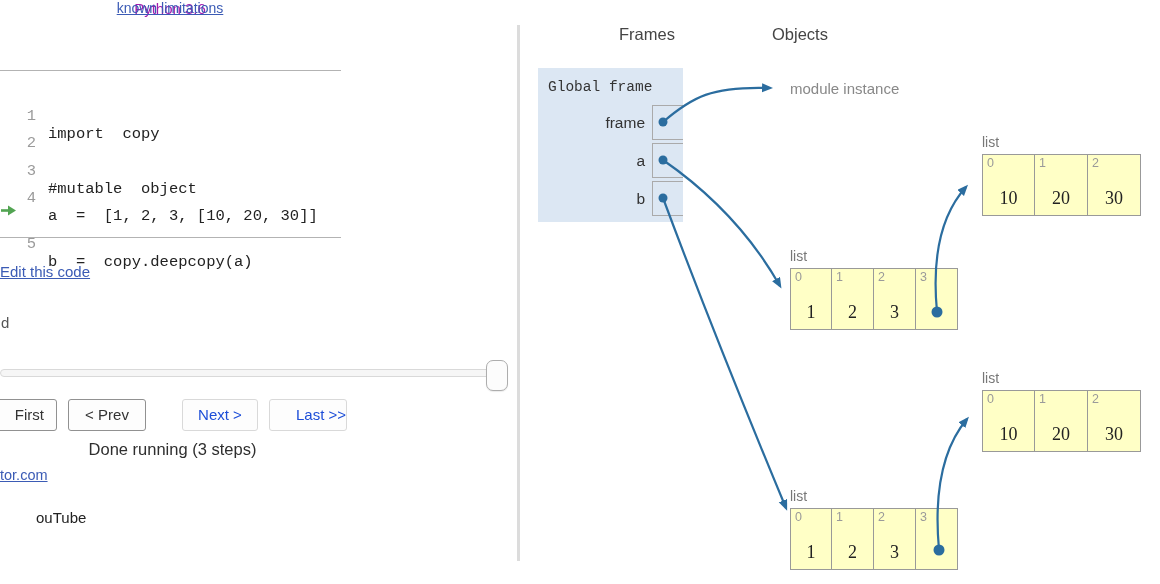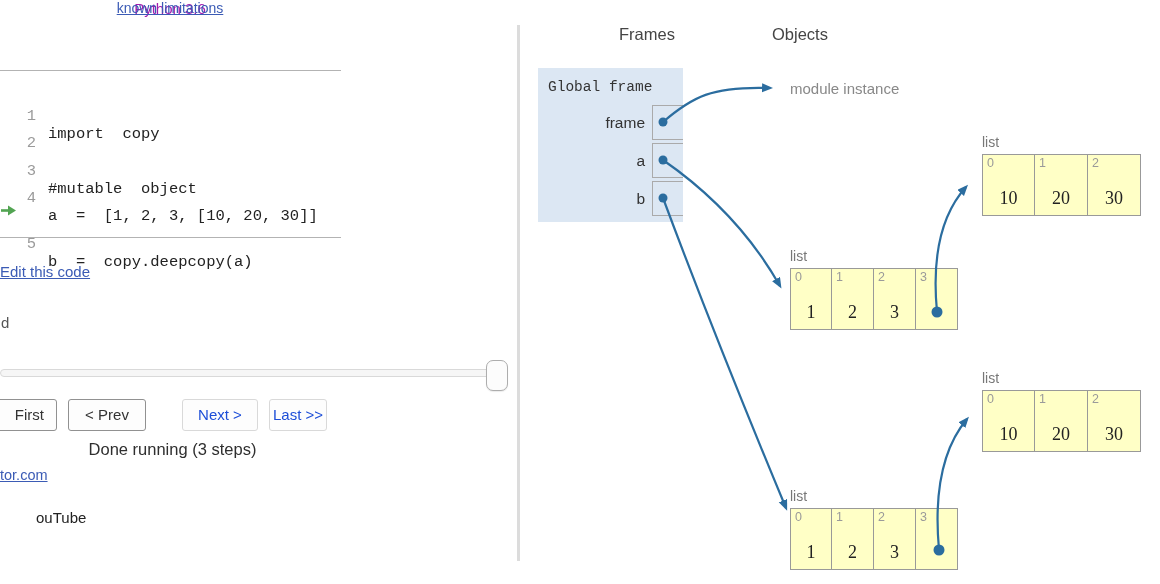--- a/index.html
+++ b/index.html
@@ -30,21 +30,21 @@
                   border:1px solid #d9d9d9; border-radius:4px; }
   .slider-thumb { left:486px; top:360px; width:22px; height:31px; background:#fcfcfc;
                   border:1px solid #adadad; border-radius:7px; box-shadow:0 1px 1px rgba(0,0,0,.08); }
 
   .btn { position:absolute; top:399px; height:32px; background:#fdfdfd; border:1px solid #919191;
          border-radius:3px; font-size:15px; color:#333; text-align:center; line-height:30px; cursor:pointer; }
   .btn.disabled { border-color:#d9d9d9; color:#1d4ed8; cursor:default;margin-left:24px; }
   .btn-first { left:-14px; width:71px; text-align:right; padding-right:12px; }
   .btn-prev  { left:68px;  width:78px; }
   .btn-next  { left:158px; width:76px; }
-  .btn-last  { left:245px; width:58px; }
+  .btn-last  { left:245px; width:78px;text-align:right; }
 
   .status { left:0; top:440px; width:345px; text-align:center; font-size:16.5px; color:#2f2f2f; }
   .site-link { left:0; top:467px; font-size:14.5px; }
   .clipped-yt { left:0; top:509px; font-size:15px; color:#222;margin-left:36px; }
 
   .divider { left:517px; top:25px; width:3px; height:536px; background:#dcdcdc; }
 
   
   .col-header { top:25px; font-size:16.5px; color:#454545; }
   .frames-h { left:610px;margin-left:9px; } .objects-h { left:772px; }

